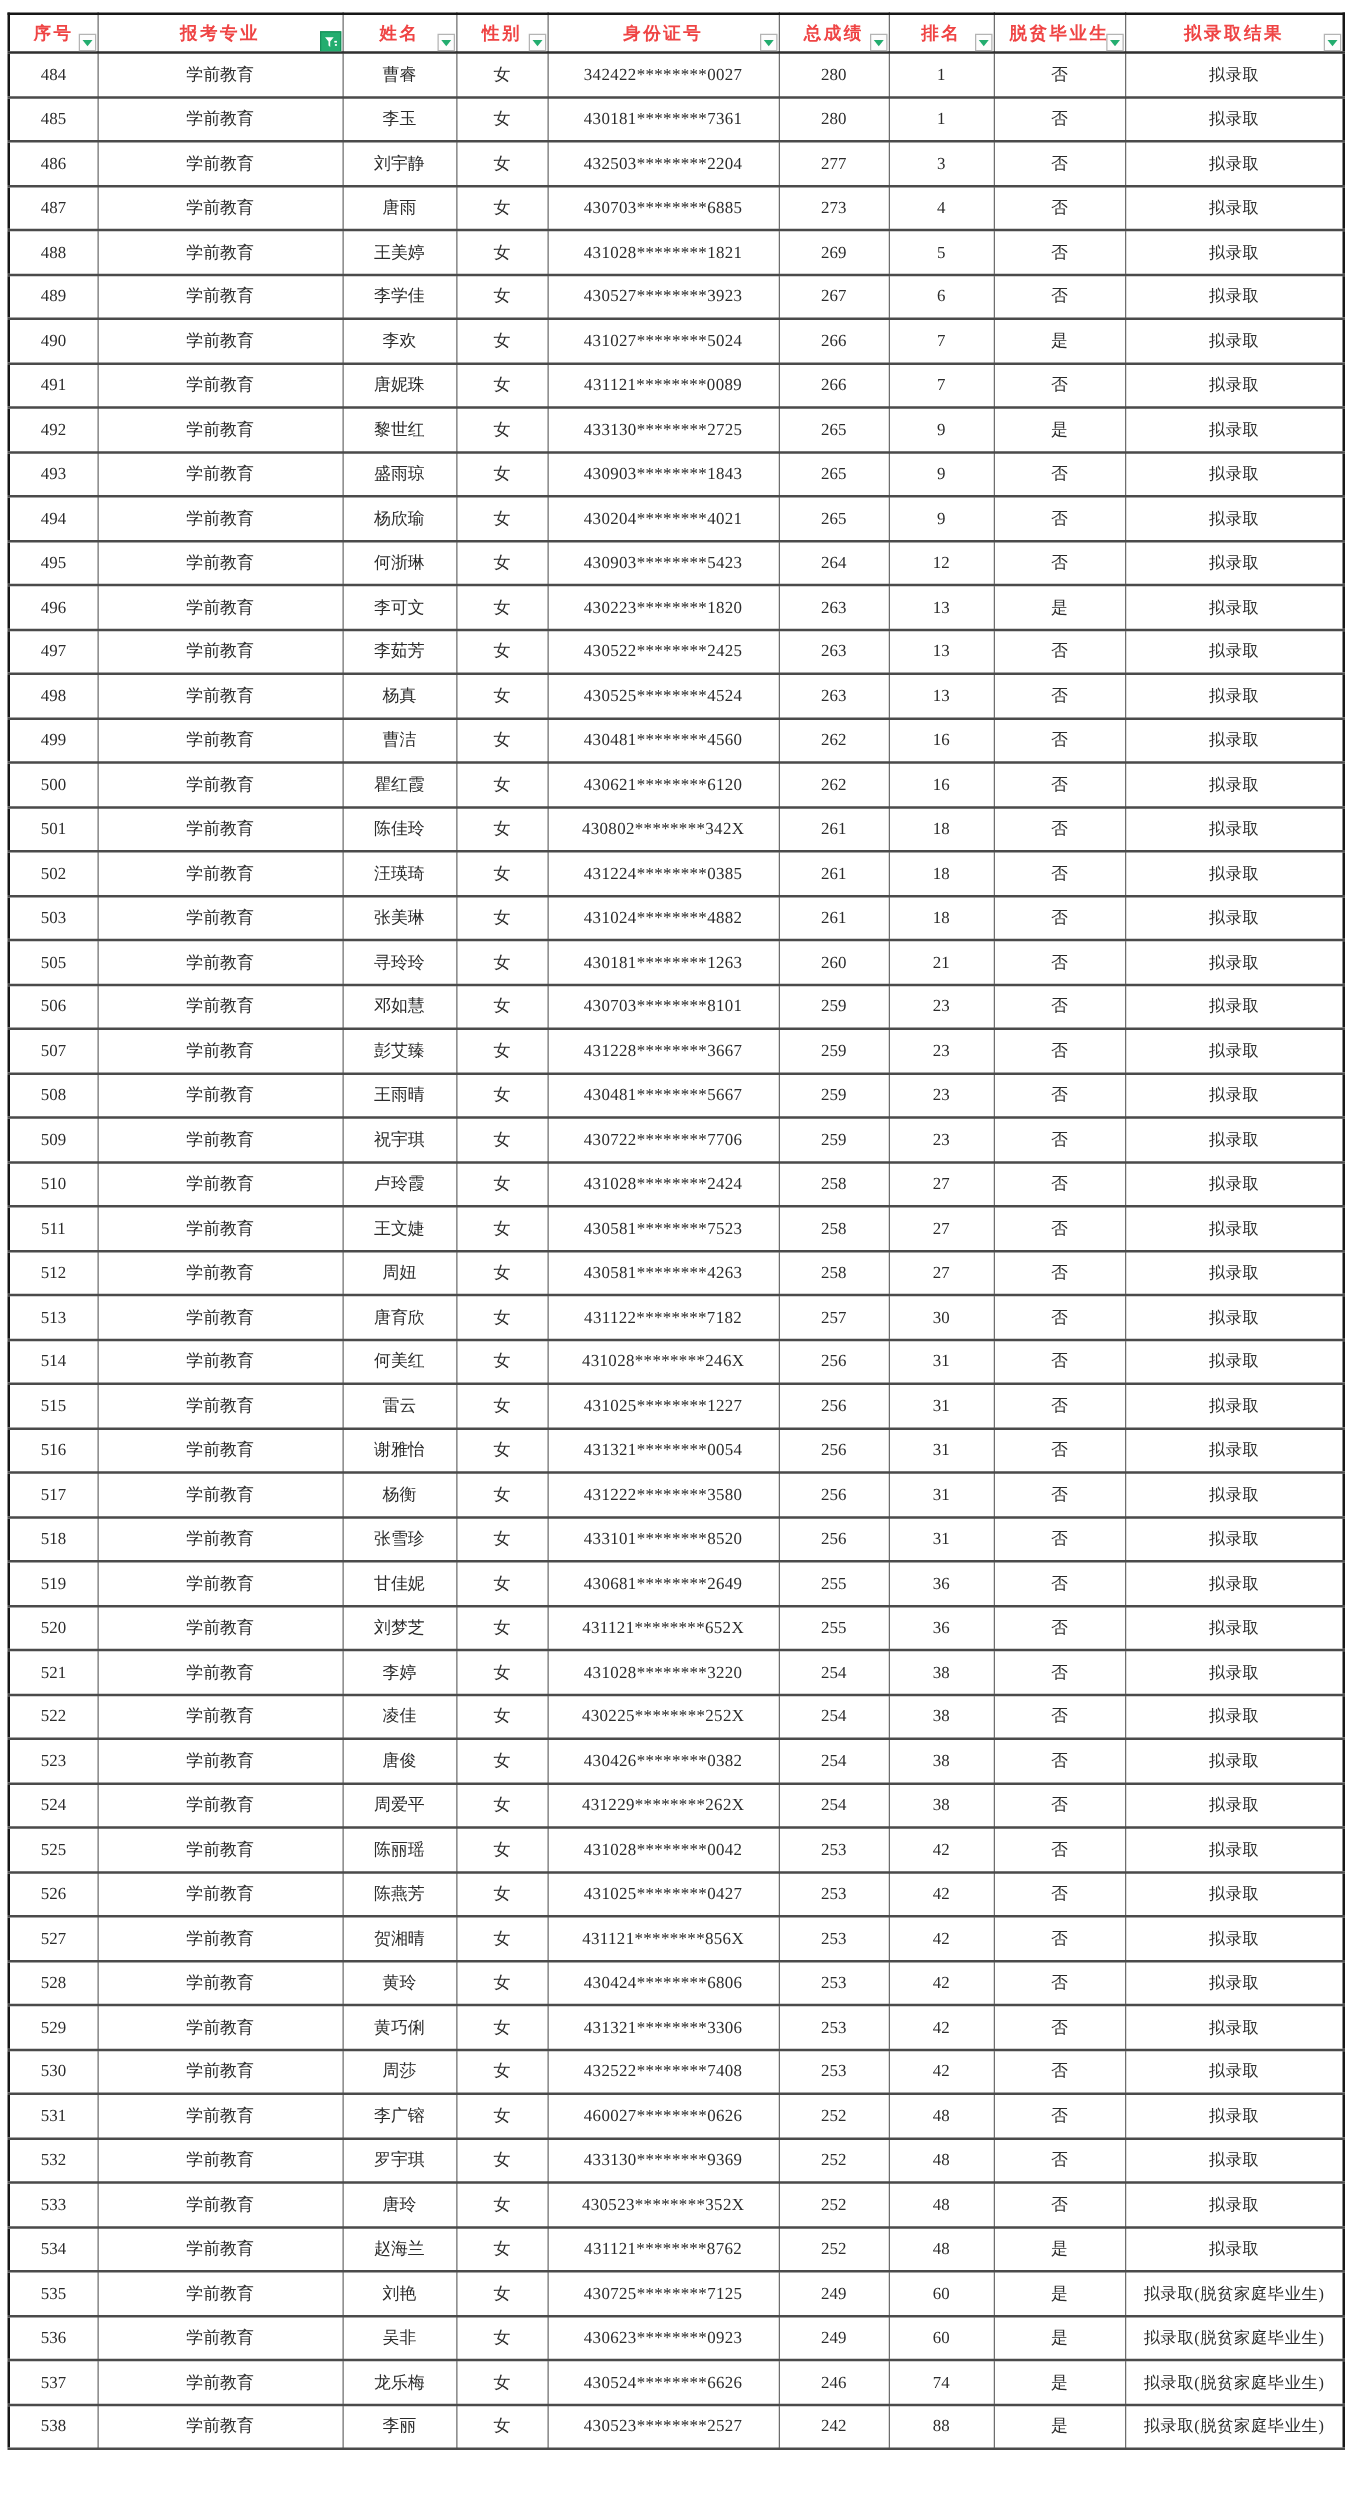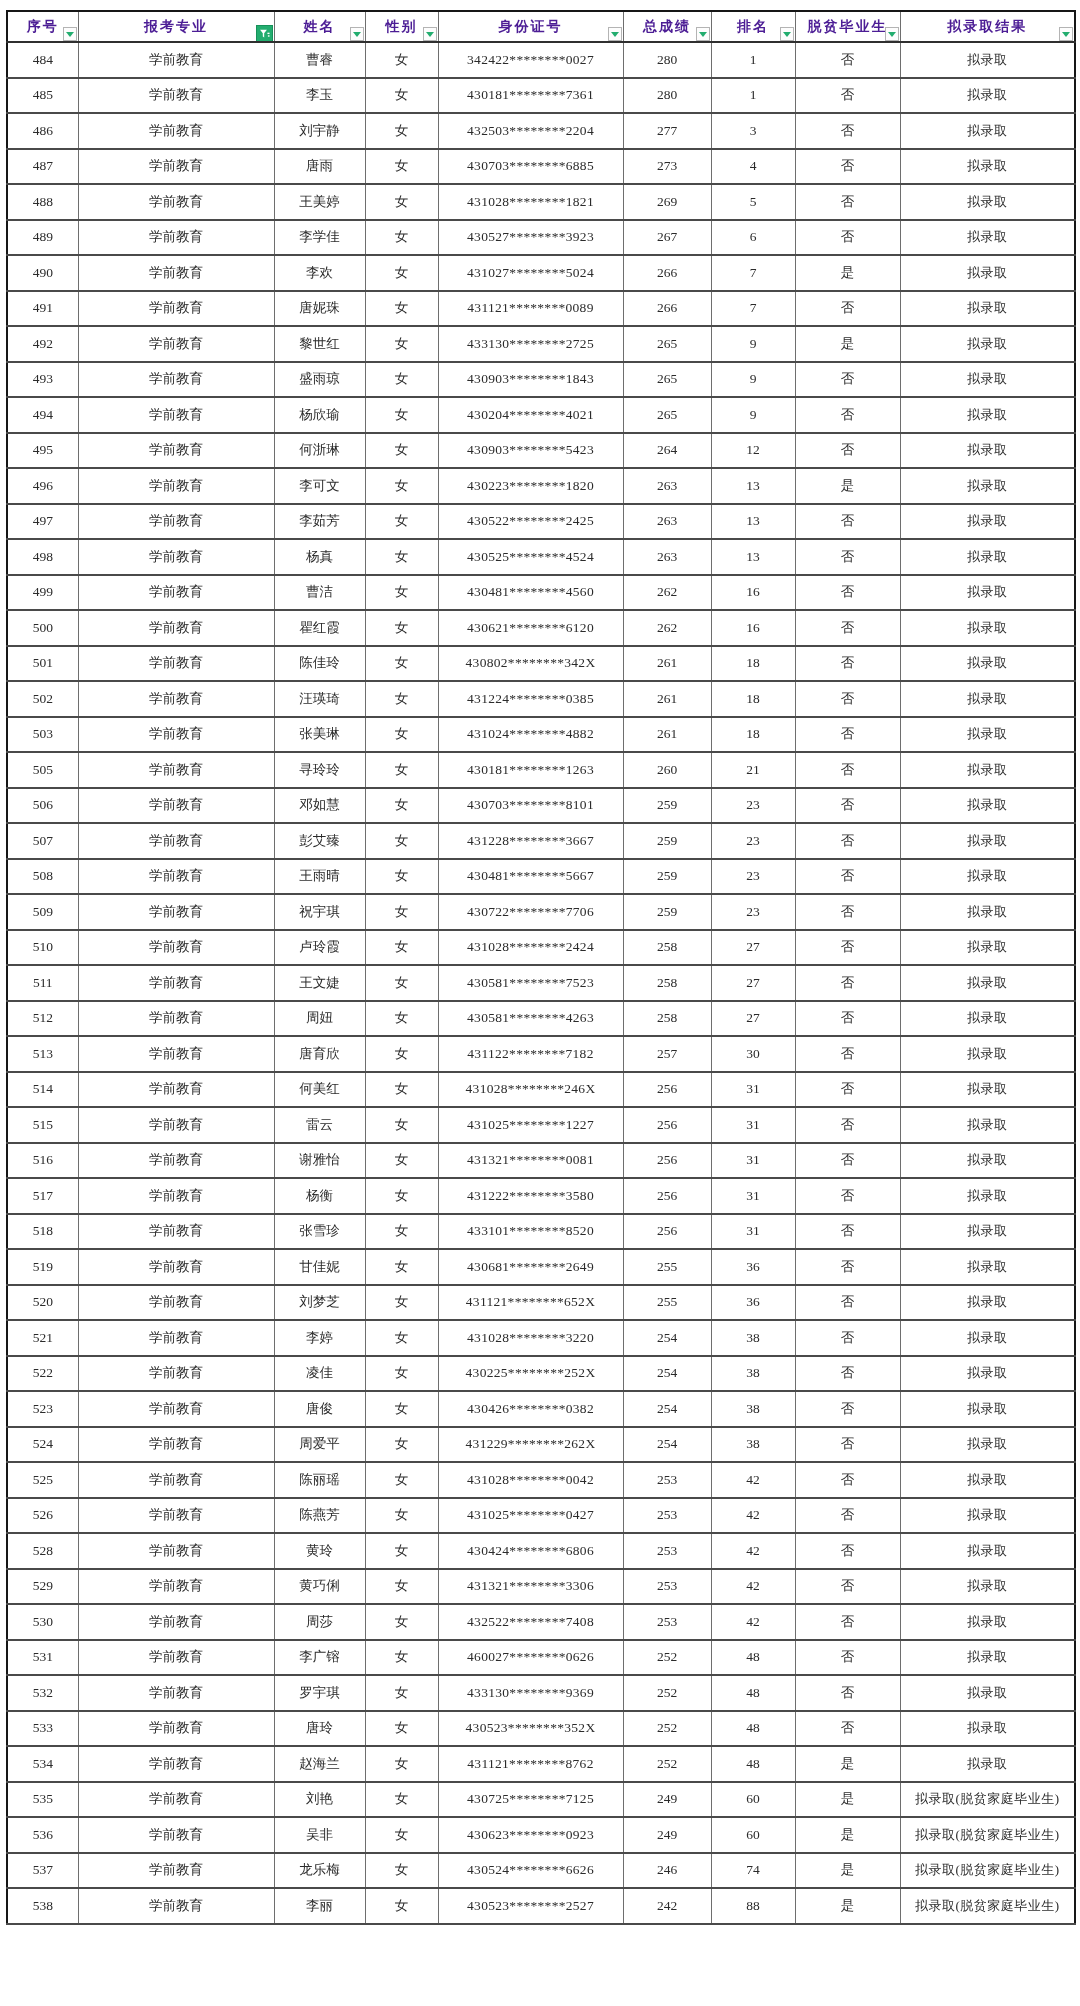--- a/index.html
+++ b/index.html
@@ -26,21 +26,21 @@
   th,td{
     border:1px solid var(--grid-v);
     text-align:center;vertical-align:middle;
     overflow:hidden;white-space:nowrap;
     padding:0 2px;
   }
   thead tr{height:31px;border-bottom:2px solid #2f2f2f;}
   tbody tr{height:35.5px;border-bottom:2px solid var(--grid-h);}
   th{
     position:relative;
-    font-size:14px;font-weight:bold;color:#4c1d95;
+    font-size:14px;font-weight:bold;color:#ef4444;
     letter-spacing:2px;
   }
   td{font-size:13.5px;}
   td.c-id{font-size:13.5px;letter-spacing:0.3px;}
   td.c-result{font-size:13px;letter-spacing:0.5px;margin-left:16px;}
   
   .filter-btn{
     position:absolute;right:1px;bottom:0;
     width:14px;height:14px;
     background:#fdfdfd;border:1px solid #b4b4b4;
@@ -451,21 +451,21 @@
           <td class="c-score">256</td>
           <td class="c-rank">31</td>
           <td class="c-poverty">否</td>
           <td class="c-result">拟录取</td>
         </tr>
         <tr>
           <td class="c-index">516</td>
           <td class="c-major">学前教育</td>
           <td class="c-name">谢雅怡</td>
           <td class="c-gender">女</td>
-          <td class="c-id">431321********0081</td>
+          <td class="c-id">431321********0054</td>
           <td class="c-score">256</td>
           <td class="c-rank">31</td>
           <td class="c-poverty">否</td>
           <td class="c-result">拟录取</td>
         </tr>
         <tr>
           <td class="c-index">517</td>
           <td class="c-major">学前教育</td>
           <td class="c-name">杨衡</td>
           <td class="c-gender">女</td>
@@ -562,20 +562,31 @@
           <td class="c-rank">42</td>
           <td class="c-poverty">否</td>
           <td class="c-result">拟录取</td>
         </tr>
         <tr>
           <td class="c-index">526</td>
           <td class="c-major">学前教育</td>
           <td class="c-name">陈燕芳</td>
           <td class="c-gender">女</td>
           <td class="c-id">431025********0427</td>
+          <td class="c-score">253</td>
+          <td class="c-rank">42</td>
+          <td class="c-poverty">否</td>
+          <td class="c-result">拟录取</td>
+        </tr>
+        <tr>
+          <td class="c-index">527</td>
+          <td class="c-major">学前教育</td>
+          <td class="c-name">贺湘晴</td>
+          <td class="c-gender">女</td>
+          <td class="c-id">431121********856X</td>
           <td class="c-score">253</td>
           <td class="c-rank">42</td>
           <td class="c-poverty">否</td>
           <td class="c-result">拟录取</td>
         </tr>
         <tr>
           <td class="c-index">528</td>
           <td class="c-major">学前教育</td>
           <td class="c-name">黄玲</td>
           <td class="c-gender">女</td>

